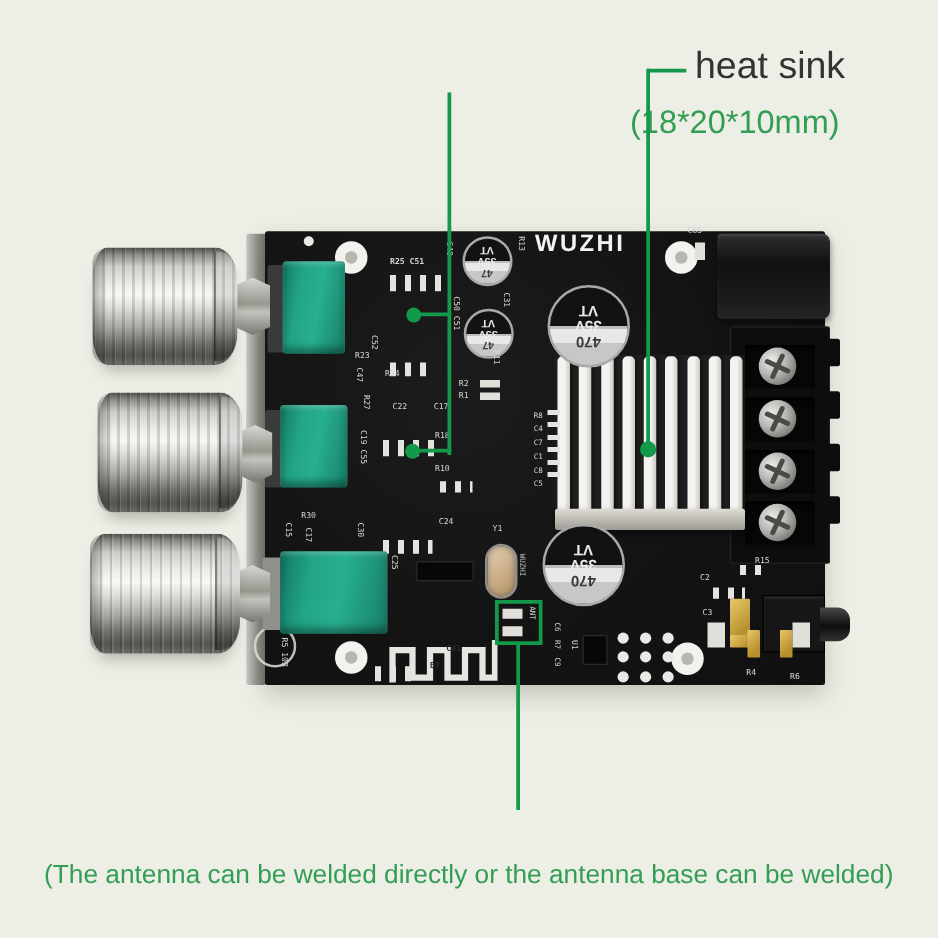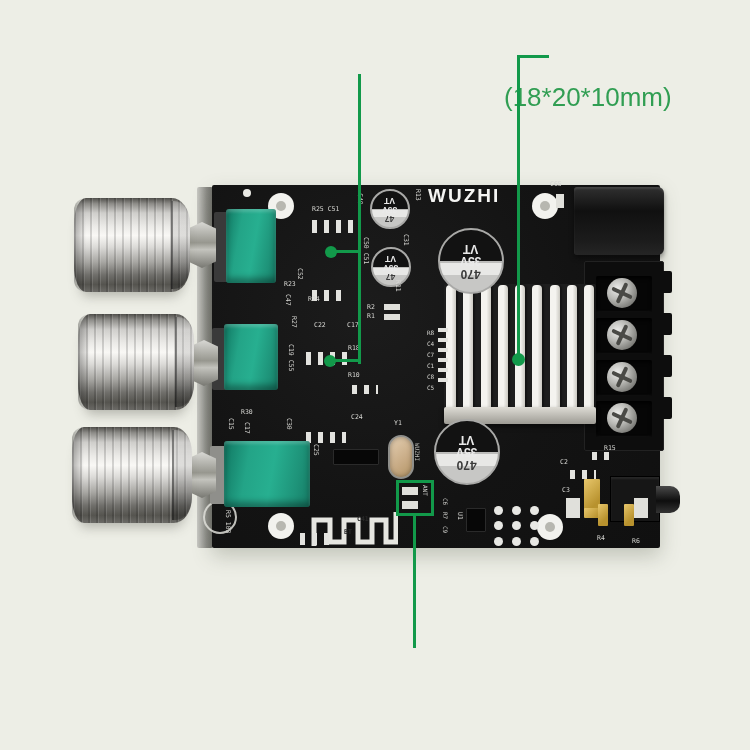--- a/index.html
+++ b/index.html
@@ -239,21 +239,21 @@
   <div class="pot" style="left:224px;top:441px;width:86px;height:66px;"></div>
 
   <div class="nut" style="left:188px;top:222px;"></div>
   <div class="nut" style="left:190px;top:340px;"></div>
   <div class="nut" style="left:188px;top:452px;"></div>
 
   <div class="knob" style="left:74px;top:198px;width:116px;height:94px;"></div>
   <div class="knob" style="left:78px;top:314px;width:116px;height:96px;"></div>
   <div class="knob" style="left:72px;top:427px;width:120px;height:96px;"></div>
 
-  <span class="sk" style="left:312px;top:206px;">R25 C51</span>
+  <span class="sk" style="left:312px;top:206px;font-weight:bold;">R25 C51</span>
   <span class="sk skv" style="left:356px;top:193px;">C40</span>
   <span class="sk skv" style="left:414px;top:189px;">R13</span>
   <span class="sk" style="left:550px;top:181px;">C65</span>
   <span class="sk skv" style="left:362px;top:237px;">C50 C51</span>
   <span class="sk skv" style="left:402px;top:234px;">C31</span>
   <span class="sk" style="left:284px;top:281px;">R23</span>
   <span class="sk skv" style="left:296px;top:268px;">C52</span>
   <span class="sk skv" style="left:284px;top:294px;">C47</span>
   <span class="sk" style="left:308px;top:296px;">R24</span>
   <span class="sk skv" style="left:290px;top:316px;">R27</span>
@@ -295,21 +295,23 @@
   <div class="pad1" style="left:402px;top:487px;width:16px;height:8px;"></div>
   <div class="pad1" style="left:402px;top:501px;width:16px;height:8px;"></div>
   <span class="sk skv sk6" style="left:422px;top:485px;">ANT</span>
 
   <div class="gline" style="left:358px;top:74px;width:3px;height:290px;"></div>
   <div class="gline" style="left:331px;top:250px;width:30px;height:3px;"></div>
   <div class="gdot" style="left:325px;top:246px;width:12px;height:12px;"></div>
   <div class="gline" style="left:331px;top:359px;width:30px;height:3px;"></div>
   <div class="gdot" style="left:324px;top:355px;width:12px;height:12px;"></div>
 
+  <div class="anno-dark" style="left:556px;top:36px;font-size:30px;">heat sink</div>
   <div class="anno-green" style="left:504px;top:82px;font-size:26px;">(18*20*10mm)</div>
   <div class="gline" style="left:518px;top:55px;width:31px;height:3px;"></div>
   <div class="gline" style="left:517px;top:55px;width:3px;height:303px;"></div>
   <div class="gdot" style="left:512px;top:353px;width:13px;height:13px;"></div>
 
   <div class="gbox" style="left:396px;top:480px;width:38px;height:36px;"></div>
   <div class="gline" style="left:413px;top:514px;width:3px;height:134px;"></div>
+  <div class="anno-green center-text" style="top:688px;font-size:21px;">(The antenna can be welded directly or the antenna base can be welded)</div>
 
 </div>
 
 </body></html>

